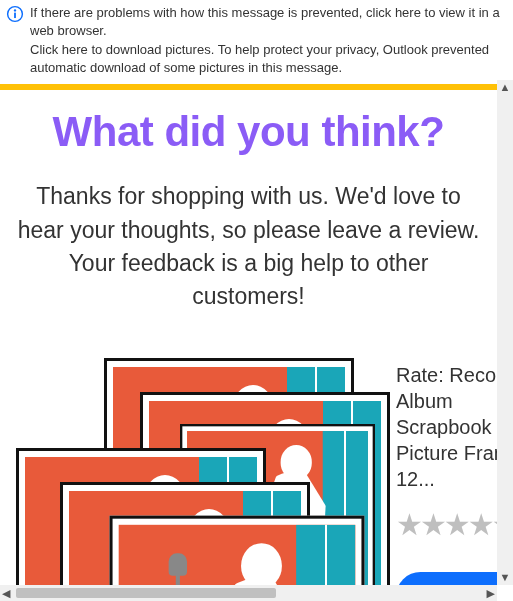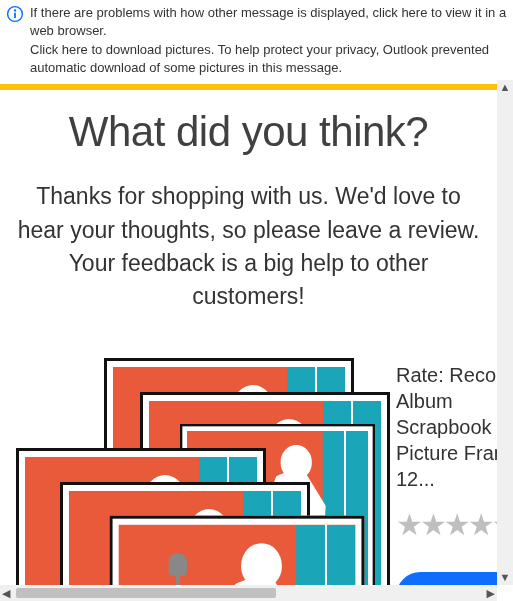--- a/index.html
+++ b/index.html
@@ -78,22 +78,22 @@
     width: 260px;
     background: #c0c0c0;
     border-radius: 2px;
   }
   .email-body {
     padding: 18px 10px 0 10px;
     text-align: center;
   }
   .headline {
     font-size: 42px;
-    font-weight: 400;
-    color: #404040;
+    font-weight: 700;
+    color: #8b5cf6;
     letter-spacing: -0.5px;
     margin-bottom: 24px;
   }
   .subhead {
     font-size: 23px;
     color: #333;
     line-height: 1.45;
     padding: 0 4px;
     margin-bottom: 44px;
   }
@@ -221,21 +221,21 @@
 
 <div class="info-bar">
   <span class="info-icon">
     <svg viewBox="0 0 20 20" width="18" height="18">
       <circle cx="10" cy="10" r="8.2" fill="none" stroke="#0d6efd" stroke-width="1.6"></circle>
       <circle cx="10" cy="6" r="1.3" fill="#0d6efd"></circle>
       <rect x="9" y="8.5" width="2" height="6" fill="#0d6efd"></rect>
     </svg>
   </span>
   <div class="info-text">
-    <div class="line1">If there are problems with how other message is displayed, click here to view it in a web browser.</div>
+    <div class="line1">If there are problems with how this message is prevented, click here to view it in a web browser.</div>
     <div>Click here to download pictures. To help protect your privacy, Outlook prevented automatic download of some pictures in this message.</div>
   </div>
 </div>
 
 <div class="yellow-bar"></div>
 
 <div class="content-viewport">
   <div class="email-body">
     <div class="headline">What did you think?</div>
     <div class="subhead">Thanks for shopping with us. We'd love to hear your thoughts, so please leave a review. Your feedback is a big help to other customers!</div>

